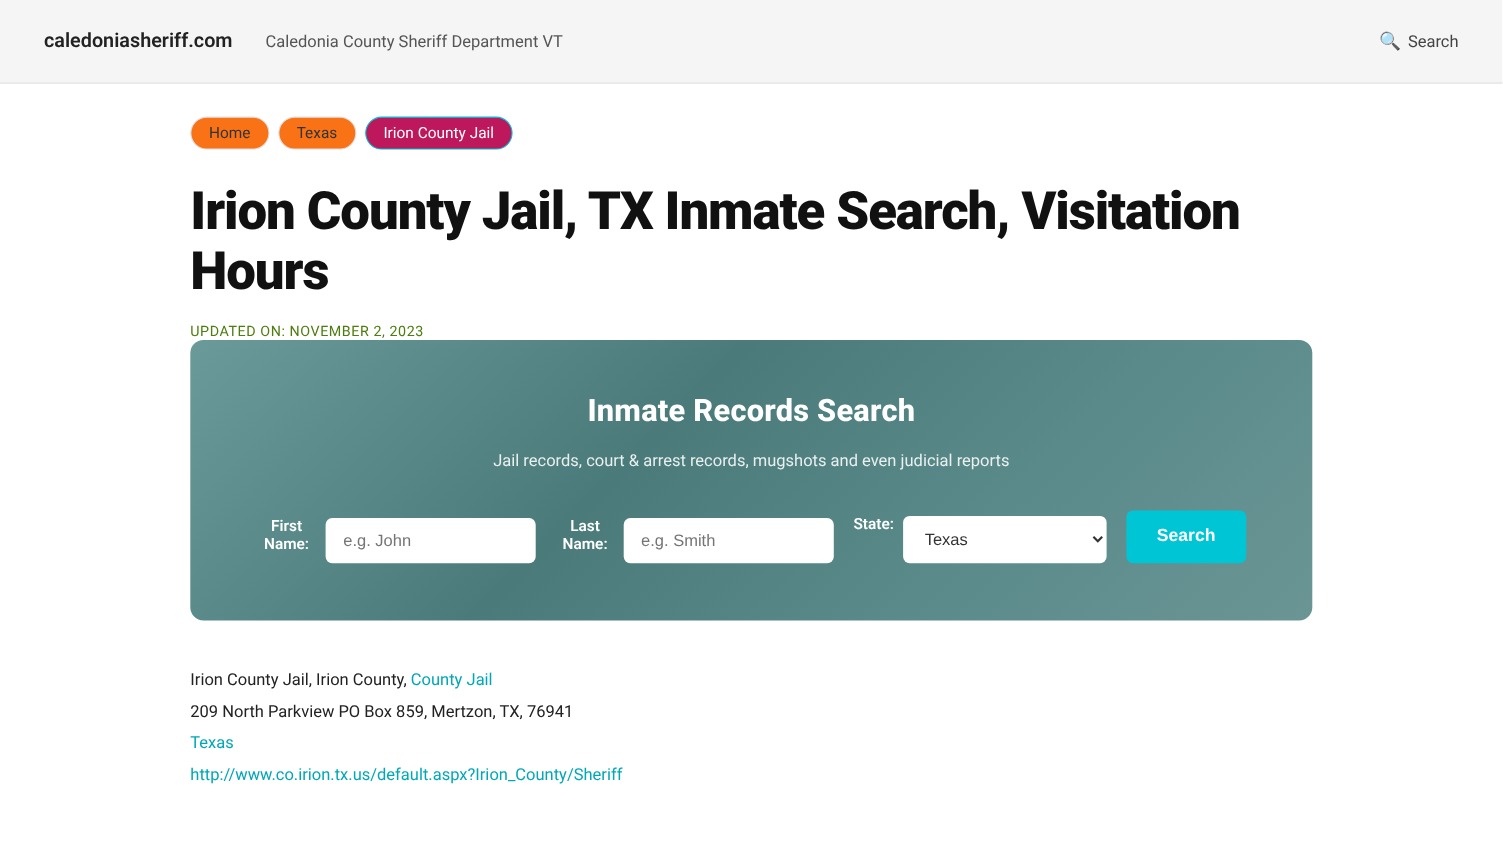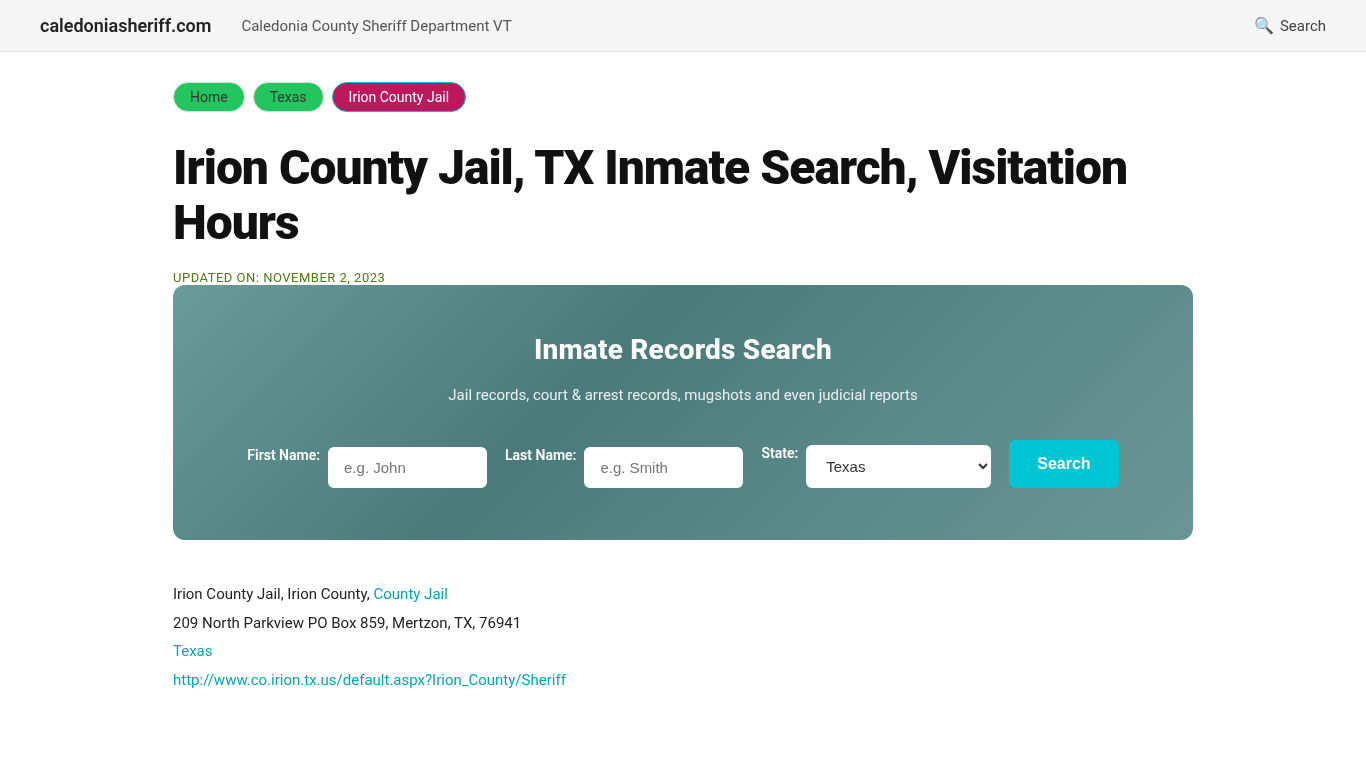--- a/index.html
+++ b/index.html
@@ -11,21 +11,21 @@
       font-family: -apple-system, BlinkMacSystemFont, 'Segoe UI', Roboto, sans-serif;
       background: #fff;
       color: #222;
       font-size: 16px;
     }
     
     .site-header {
       background: #f5f5f5;
       border-bottom: 1px solid #e0e0e0;
       padding: 0 40px;
-      height: 52px;
+      height: 76px;
       display: flex;
       align-items: center;
       gap: 30px;
     }
     .site-logo {
       font-size: 18px;
       font-weight: 600;
       color: #222;
       text-decoration: none;
     }
@@ -61,21 +61,21 @@
       gap: 8px;
       margin-bottom: 28px;
     }
     .breadcrumb-item {
       padding: 6px 16px;
       border-radius: 20px;
       font-size: 14px;
       cursor: pointer;
       text-decoration: none;
       color: #333;
-      background: #22c55e;
+      background: #f97316;
       border: 1px solid #ddd;
     }
     .breadcrumb-item.active {
       background: #be185d;
       color: #fff;
       border-color: #00bcd4;
     }
 
     
     .page-title {
@@ -134,21 +134,21 @@
     }
     .form-group input,
     .form-group select {
       padding: 12px 16px;
       border: none;
       border-radius: 6px;
       font-size: 15px;
       color: #6d28d9;
       background: #fff;
       outline: none;
-      width: 159px;
+      width: 191px;
     }
     .form-group select {
       width: 185px;
       color: #333;
       appearance: auto;
     }
     .search-btn {
       padding: 12px 28px;
       background: #00c5d4;
       color: #fff;

